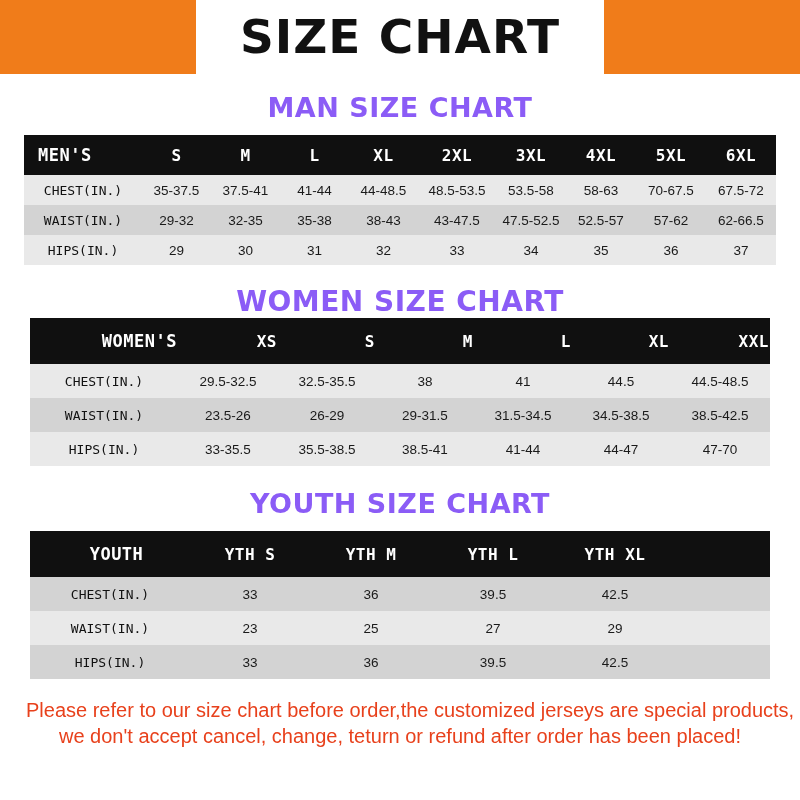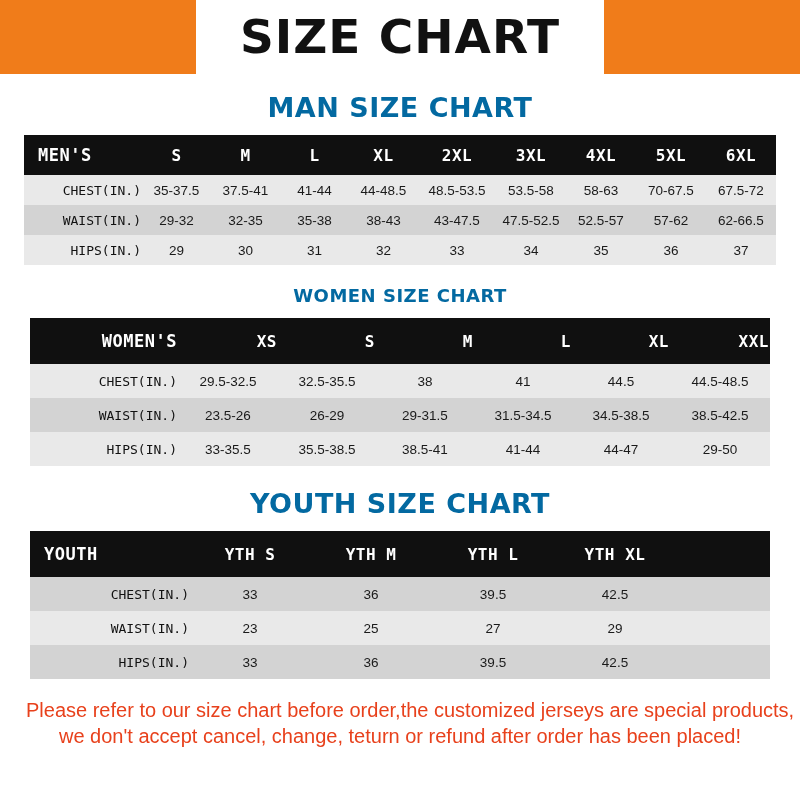--- a/index.html
+++ b/index.html
@@ -46,25 +46,25 @@
     letter-spacing: 1px;
     color: #111111;
     line-height: 74px;
   }
 
   
   .section-title {
     text-align: center;
     font-family: "DejaVu Sans", sans-serif;
     font-weight: bold;
-    color: #0369a1;
+    color: #8b5cf6;
     letter-spacing: 0.5px;
   }
   .sec-man   { font-size: 27px; margin-top: 18px; margin-bottom: 12px; }
-  .sec-women { font-size: 18px; margin-top: 20px; margin-bottom: 12px; }
+  .sec-women { font-size: 28px; margin-top: 20px; margin-bottom: 0; }
   .sec-youth { font-size: 27px; margin-top: 22px; margin-bottom: 12px; }
 
   
   .chart {
     width: 740px;
     margin: 0 auto;
     border-collapse: collapse;
     table-layout: fixed;
   }
   .chart tr.head-row {
@@ -90,37 +90,37 @@
     height: 28px;
     font-family: "Liberation Sans", sans-serif;
     font-size: 13.5px;
     text-align: center;
     color: #1a1a1a;
   }
   .chart tr.body-row td.rowlabel {
     font-family: "DejaVu Sans Mono", monospace;
     font-size: 13px;
     letter-spacing: 0px;
-    text-align: right;
+    text-align: center;
     color: #111;
   }
   .chart tr.alt-light td { background: #e9e9e9; }
   .chart tr.alt-dark  td { background: #d3d3d3; }
 
   .women-row td { font-size: 14.5px; }
   .women-row td.rowlabel { font-size: 14px; }
   .women-head td { font-size: 17px; }
   .youth-row td { font-size: 14.5px; }
   .youth-row td.rowlabel { font-size: 14px; }
   .youth-head td { font-size: 17px; }
 
   .chart.women tr.body-row td { height: 32px; }
   .chart.youth tr.body-row td { height: 32px; }
   .chart.women tr.head-row td { height: 44px; text-align: right; }
-  .chart.youth tr.head-row td { height: 44px; }
+  .chart.youth tr.head-row td { height: 44px; text-align: center; }
 
   
   .note {
     margin: 18px auto 0 auto;
     width: 748px;
     text-align: center;
     color: #e8411c;
     font-family: "Liberation Sans", sans-serif;
     font-size: 20px;
     line-height: 26px;
@@ -243,21 +243,21 @@
         <td>34.5-38.5</td>
         <td>38.5-42.5</td>
       </tr>
       <tr class="body-row women-row alt-light">
         <td class="rowlabel">HIPS(IN.)</td>
         <td>33-35.5</td>
         <td>35.5-38.5</td>
         <td>38.5-41</td>
         <td>41-44</td>
         <td>44-47</td>
-        <td>29-50</td>
+        <td>47-70</td>
       </tr>
     </tbody>
   </table>
 
   <div class="section-title sec-youth">YOUTH SIZE CHART</div>
   <table class="chart youth">
     <colgroup>
       <col style="width:160px">
       <col style="width:120px">
         <col style="width:122px">

